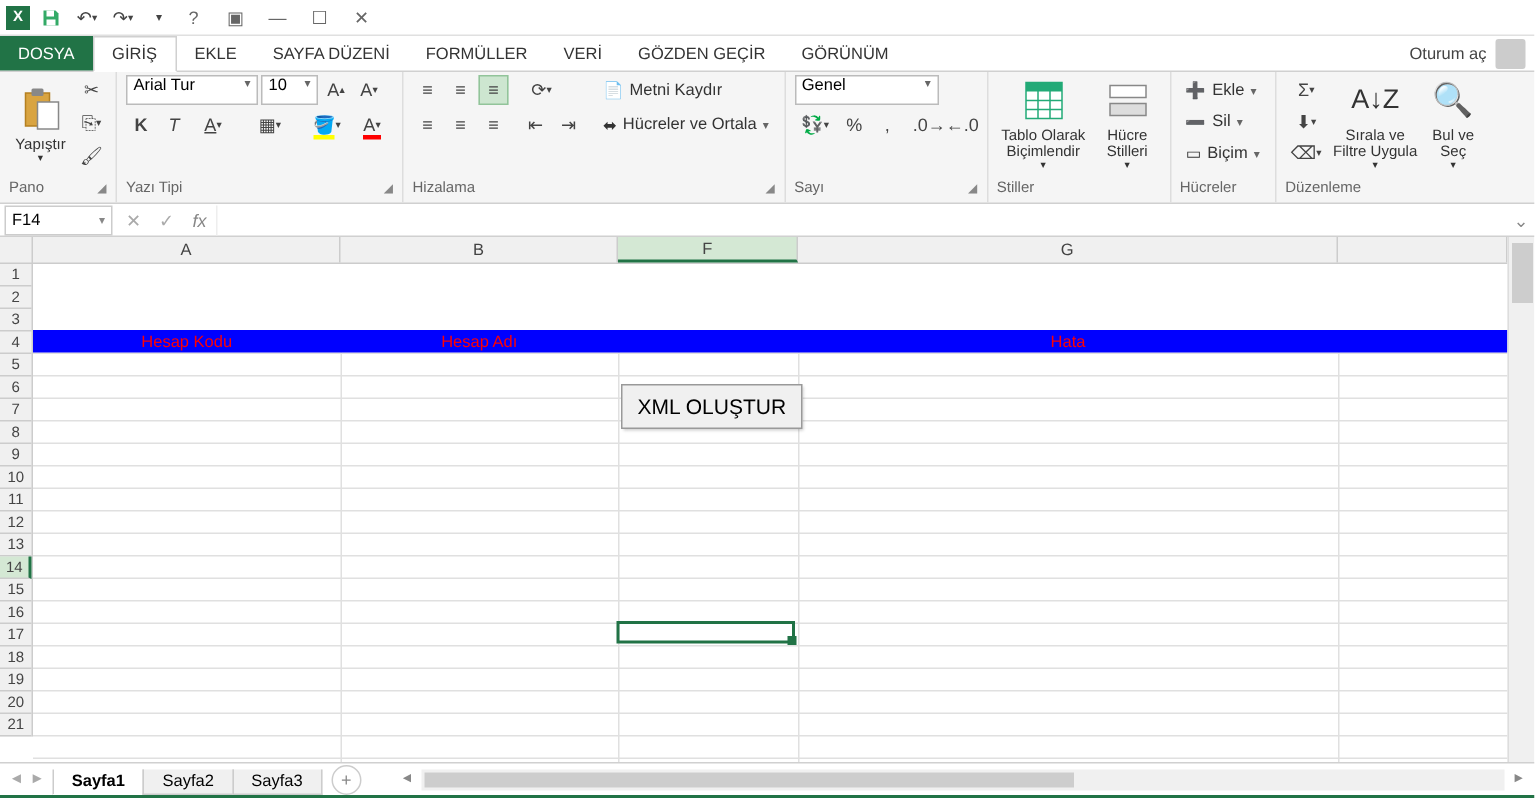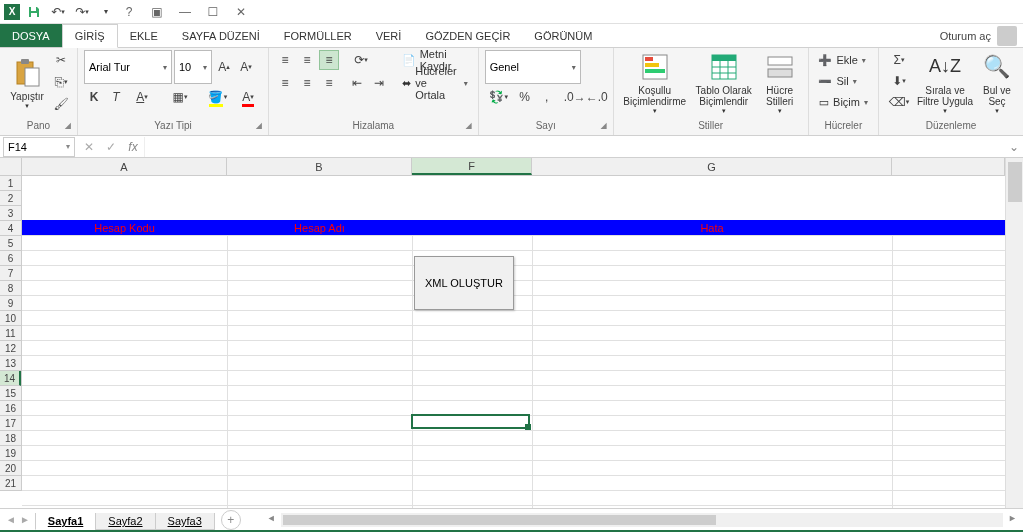--- a/index.html
+++ b/index.html
@@ -20,29 +20,29 @@
 .tab.file { background: #217346; color: #fff; }
 .tab.active { background: #fff; border: 1px solid #d0d0d0; border-bottom: 1px solid #fff; margin-bottom: -1px; }
 .ribbon-tabs-right { margin-left: auto; display: flex; align-items: center; padding-right: 6px; gap: 6px; }
 .user-name { font-size: 11px; color: #444; }
 .avatar { width: 20px; height: 20px; background: #ccc; border-radius: 2px; }
 
 
 .ribbon { height: 88px; background: #f5f5f5; border-bottom: 1px solid #d0d0d0; display: flex; }
 .group { border-right: 1px solid #ddd; padding: 2px 6px 0; display: flex; flex-direction: column; position: relative; }
 .group-body { flex: 1; display: flex; align-items: flex-start; gap: 3px; }
-.group-label { text-align: center; font-size: 10px; color: #666; height: 16px; line-height: 14px; position: relative; }
+.group-label { font-size: 10px; color: #666; height: 16px; line-height: 14px; position: relative; }
 .group-label .launcher { position: absolute; right: 0; bottom: 2px; font-size: 8px; color: #888; }
 .big-btn { display: flex; flex-direction: column; align-items: center; justify-content: center; width: 42px; height: 66px; cursor: pointer; font-size: 10px; color: #333; text-align: center; line-height: 1.1; }
 .big-btn .ico { width: 32px; height: 32px; display: flex; align-items: center; justify-content: center; font-size: 22px; margin-bottom: 2px; }
 .col { display: flex; flex-direction: column; gap: 2px; }
 .row { display: flex; gap: 2px; align-items: center; }
 .sm-btn { width: 20px; height: 20px; display: flex; align-items: center; justify-content: center; cursor: pointer; border: 1px solid transparent; color: #444; font-size: 12px; }
 .sm-btn.dropdown { width: 28px; }
-.combo { height: 34px; border: 1px solid #bbb; background: #fff; font-size: 11px; padding: 0 4px; display: flex; align-items: center; }
+.combo { height: 20px; border: 1px solid #bbb; background: #fff; font-size: 11px; padding: 0 4px; display: flex; }
 .font-name { width: 88px; }
 .font-size { width: 38px; }
 .num-fmt { width: 96px; }
 .combo .caret { margin-left: auto; font-size: 8px; color: #666; }
 .hilite { background: #cde6d0; border: 1px solid #92c49a; }
 .med-btn { height: 20px; display: flex; align-items: center; gap: 4px; padding: 0 4px; cursor: pointer; font-size: 11px; color: #333; }
 .med-btn .caret { font-size: 8px; color: #666; }
 
 
 .fbar { height: 22px; border-bottom: 1px solid #d0d0d0; display: flex; align-items: center; background: #fff; }
@@ -63,30 +63,30 @@
 .row-h { height: 15px; border-bottom: 1px solid #ccc; display: flex; align-items: center; justify-content: center; font-size: 10px; color: #444; }
 .row-h.sel { background: #d4e8d4; border-right: 2px solid #217346; text-align: center; }
 .cells { position: absolute; left: 22px; top: 18px; right: 18px; bottom: 0; margin-top: 44px; }
 .header-row { position: absolute; left: 0; top: 0; right: 0; height: 15px; background: #0000ff; display: flex; }
 .header-cell { color: #ff0000; font-size: 11px; display: flex; align-items: center; justify-content: center; }
 .gridlines { position: absolute; left: 0; top: 0; right: 0; bottom: 0; }
 .vline { position: absolute; top: 0; bottom: 0; width: 1px; background: #e0e0e0; }
 .hline { position: absolute; left: 0; right: 0; height: 1px; background: #e0e0e0; }
 .selection { position: absolute; border: 2px solid #217346; background: rgba(255,255,255,0); }
 .sel-handle { position: absolute; right: -3px; bottom: -3px; width: 6px; height: 6px; background: #217346; }
-.xml-btn { position: absolute; padding: 20px 10px; background: #f0f0f0; border: 1px solid #999; box-shadow: 1px 1px 2px rgba(0,0,0,0.2); font-size: 11px; cursor: pointer; }
+.xml-btn { position: absolute; padding: 6px 10px; background: #f0f0f0; border: 1px solid #999; box-shadow: 1px 1px 2px rgba(0,0,0,0.2); font-size: 14px; cursor: pointer; }
 .vscroll { position: absolute; right: 0; top: 0; width: 18px; height: 100%; background: #f0f0f0; border-left: 1px solid #ddd; }
 .vscroll .thumb { position: absolute; left: 2px; width: 14px; top: 4px; height: 40px; background: #cdcdcd; }
 
 
 .sheet-bar { height: 22px; background: #fff; border-top: 1px solid #d0d0d0; display: flex; align-items: center; }
 .sheet-nav { display: flex; padding: 0 6px; gap: 4px; }
 .sheet-nav span { color: #aaa; font-size: 10px; cursor: pointer; }
 .sheet-tabs { display: flex; align-items: flex-end; height: 100%; }
-.sheet-tab { padding: 2px 12px; border: 1px solid #ccc; border-top: none; font-size: 11px; background: #f0f0f0; cursor: pointer; margin-left: -1px; text-decoration: underline; }
+.sheet-tab { padding: 2px 12px; border: 1px solid #ccc; border-top: none; font-size: 11px; background: #f0f0f0; cursor: pointer; margin-left: -1px; }
 .sheet-tab.active { background: #fff; border-bottom: 1px solid #fff; font-weight: bold; }
 .new-sheet { width: 20px; height: 20px; display: flex; align-items: center; justify-content: center; color: #888; cursor: pointer; border: 1px solid #ccc; border-radius: 50%; margin-left: 6px; font-size: 12px; }
 .hscroll { flex: 1; margin: 0 20px 0 40px; height: 14px; background: #f0f0f0; position: relative; }
 .hscroll::before, .hscroll::after { content: "◄"; position: absolute; left: -14px; top: 0; font-size: 9px; color: #888; }
 .hscroll::after { content: "►"; left: auto; right: -14px; }
 .hscroll .thumb { position: absolute; left: 2px; top: 2px; height: 10px; width: 60%; background: #cdcdcd; }
 
 
 .status-bar { height: 22px; background: #217346; color: #fff; display: flex; align-items: center; padding: 0 8px; font-size: 11px; }
 svg { display: block; }
@@ -244,32 +244,20 @@
         <div style="width:4px"></div>
         <div class="sm-btn">.0→</div>
         <div class="sm-btn">←.0</div>
       </div>
     </div>
     <div class="group-label"><span>Sayı</span><span class="launcher">◢</span></div>
   </div>
 
   <div class="group">
     <div class="group-body">
-      <div class="big-btn" style="width:70px">
-        <div class="ico">
-            <svg width="28" height="28" viewBox="0 0 28 28">
-              <rect x="2" y="2" width="24" height="24" fill="#fff" stroke="#888"></rect>
-              <rect x="4" y="4" width="8" height="4" fill="#e74c3c"></rect>
-              <rect x="4" y="10" width="14" height="4" fill="#f1c40f"></rect>
-              <rect x="4" y="16" width="20" height="4" fill="#2ecc71"></rect>
-            </svg>
-          </div>
-        <span>Koşullu Biçimlendirme</span>
-          <span style="font-size:7px">▾</span>
-      </div>
       <div class="big-btn" style="width:62px">
         <div class="ico">
             <svg width="28" height="28" viewBox="0 0 28 28">
               <rect x="2" y="2" width="24" height="24" fill="#fff" stroke="#2a7"></rect>
               <rect x="2" y="2" width="24" height="6" fill="#2a7"></rect>
               <line x1="2" y1="14" x2="26" y2="14" stroke="#2a7"></line>
               <line x1="2" y1="20" x2="26" y2="20" stroke="#2a7"></line>
               <line x1="10" y1="2" x2="10" y2="26" stroke="#2a7"></line>
               <line x1="18" y1="2" x2="18" y2="26" stroke="#2a7"></line>
             </svg>

